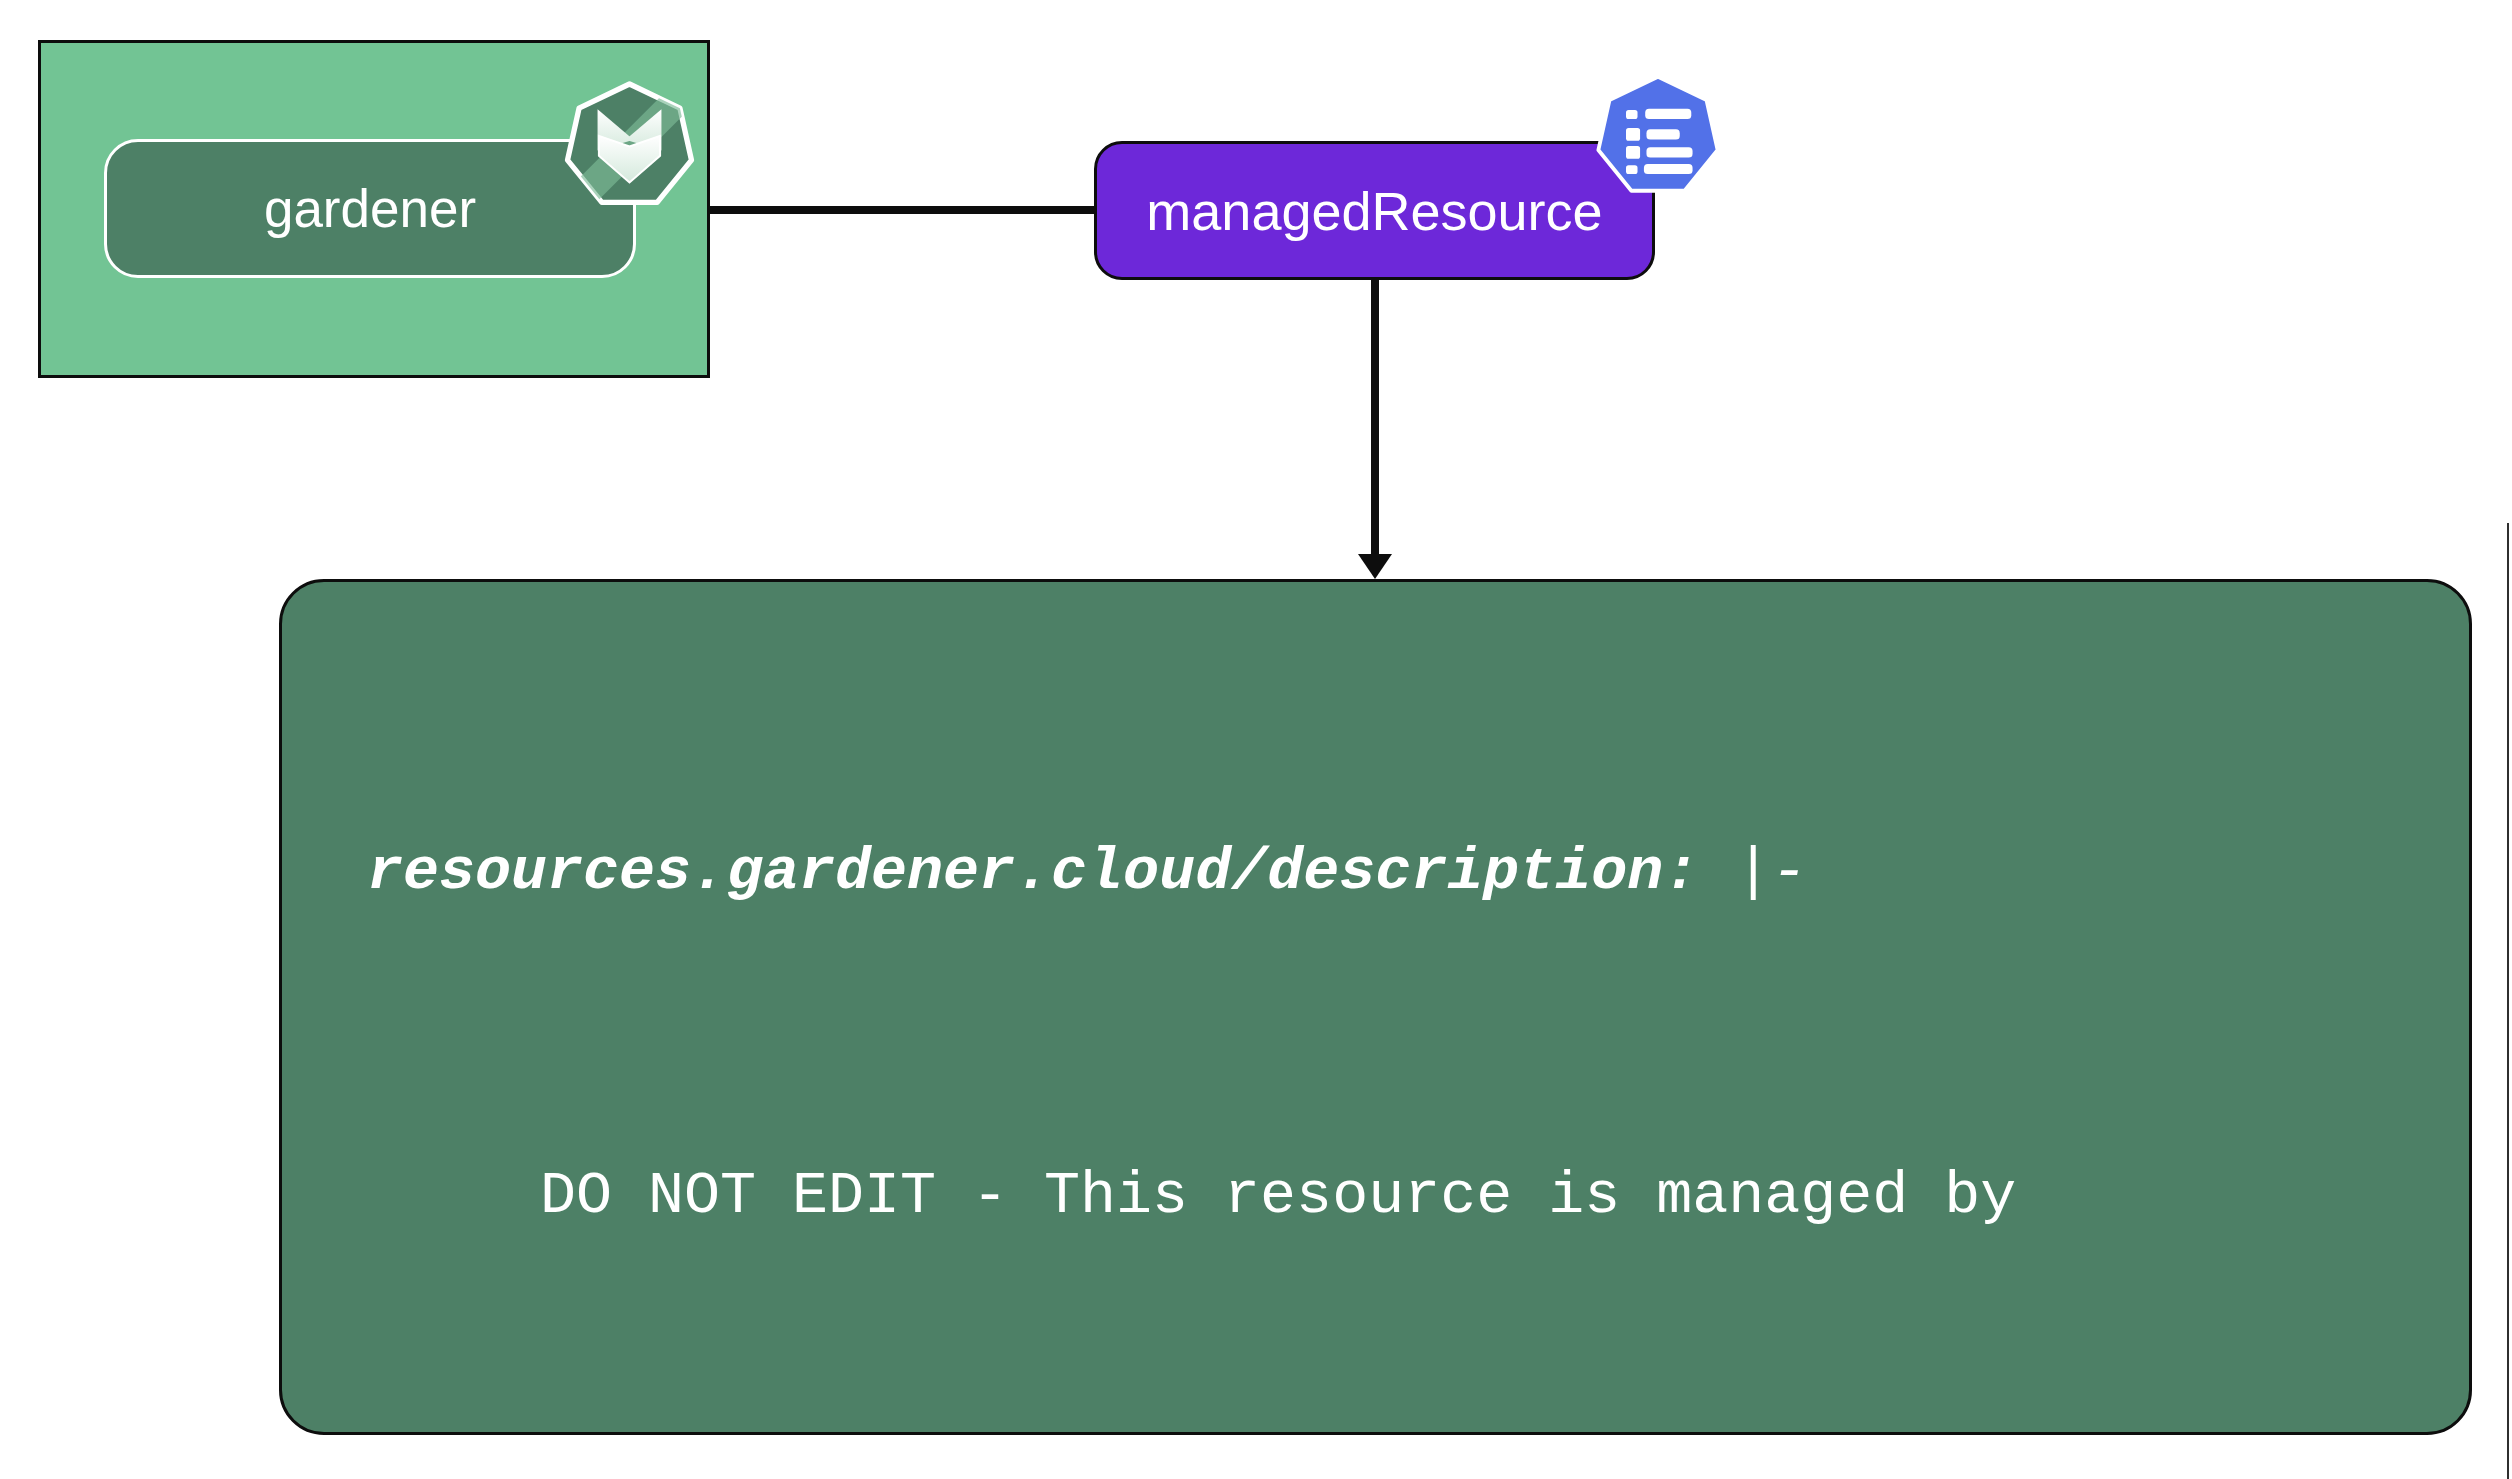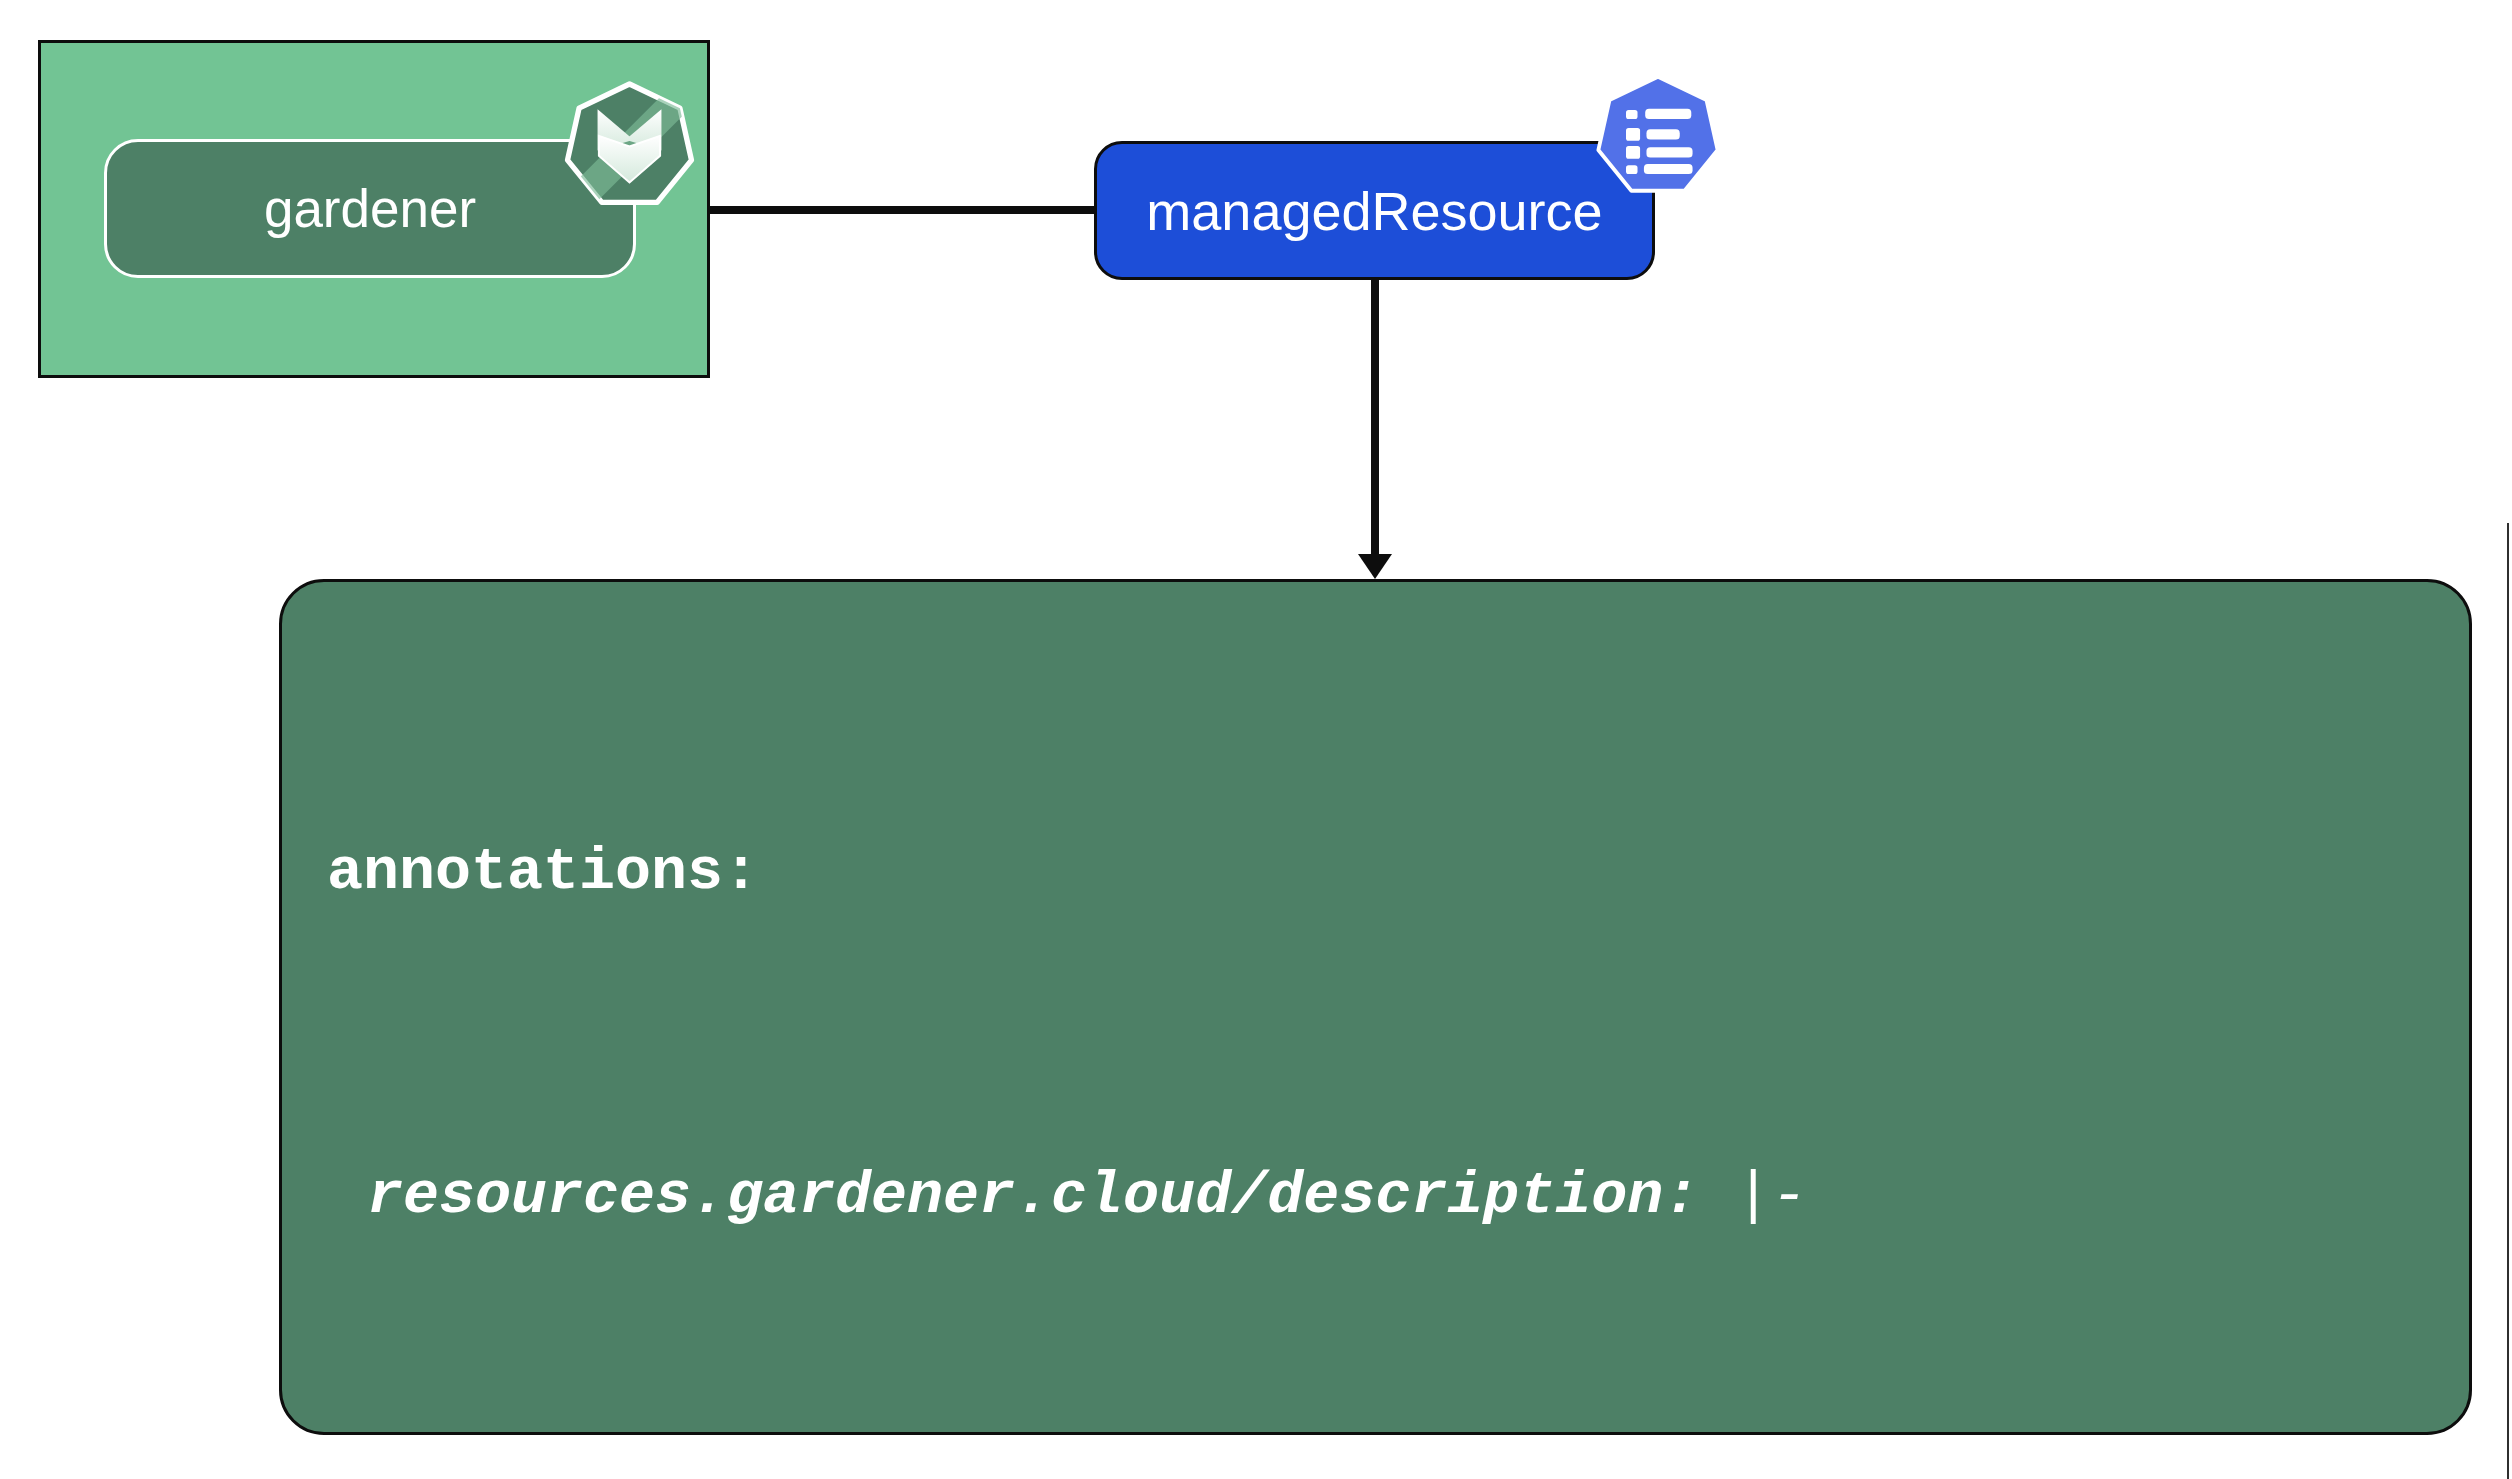--- a/index.html
+++ b/index.html
@@ -50,21 +50,21 @@
     position: absolute;
     left: 563px; top: 80px;
     width: 133px; height: 133px;
   }
 
   
   .mr-box {
     position: absolute;
     left: 1094px; top: 141px;
     width: 561px; height: 139px;
-    background: #1d4ed8;
+    background: #6d28d9;
     border: 3.8px solid #0d0d0d;
     border-radius: 28px;
     box-sizing: border-box;
     display: flex;
     align-items: center;
     justify-content: center;
     color: #ffffff;
     font-size: 54px;
     white-space: nowrap;
   }
@@ -179,21 +179,20 @@
       <rect x="25" y="72" width="9" height="7" rx="2"></rect>
       <rect x="39" y="71" width="38" height="8" rx="3"></rect>
     </g>
   </svg>
 
   <div class="v-connector"></div>
   <div class="v-arrowhead"></div>
 
   <div class="big-box">
     <div class="code-block">
-      <div class="code-line key">annotations:</div>
       <div class="code-line indent-1"><span class="key">resources.gardener.cloud/description:</span><span> |-</span></div>
       <div class="code-line indent-2">DO NOT EDIT - This resource is managed by</div>
       
       
       
     </div>
   </div>
 
   <div class="edge-line"></div>
 

